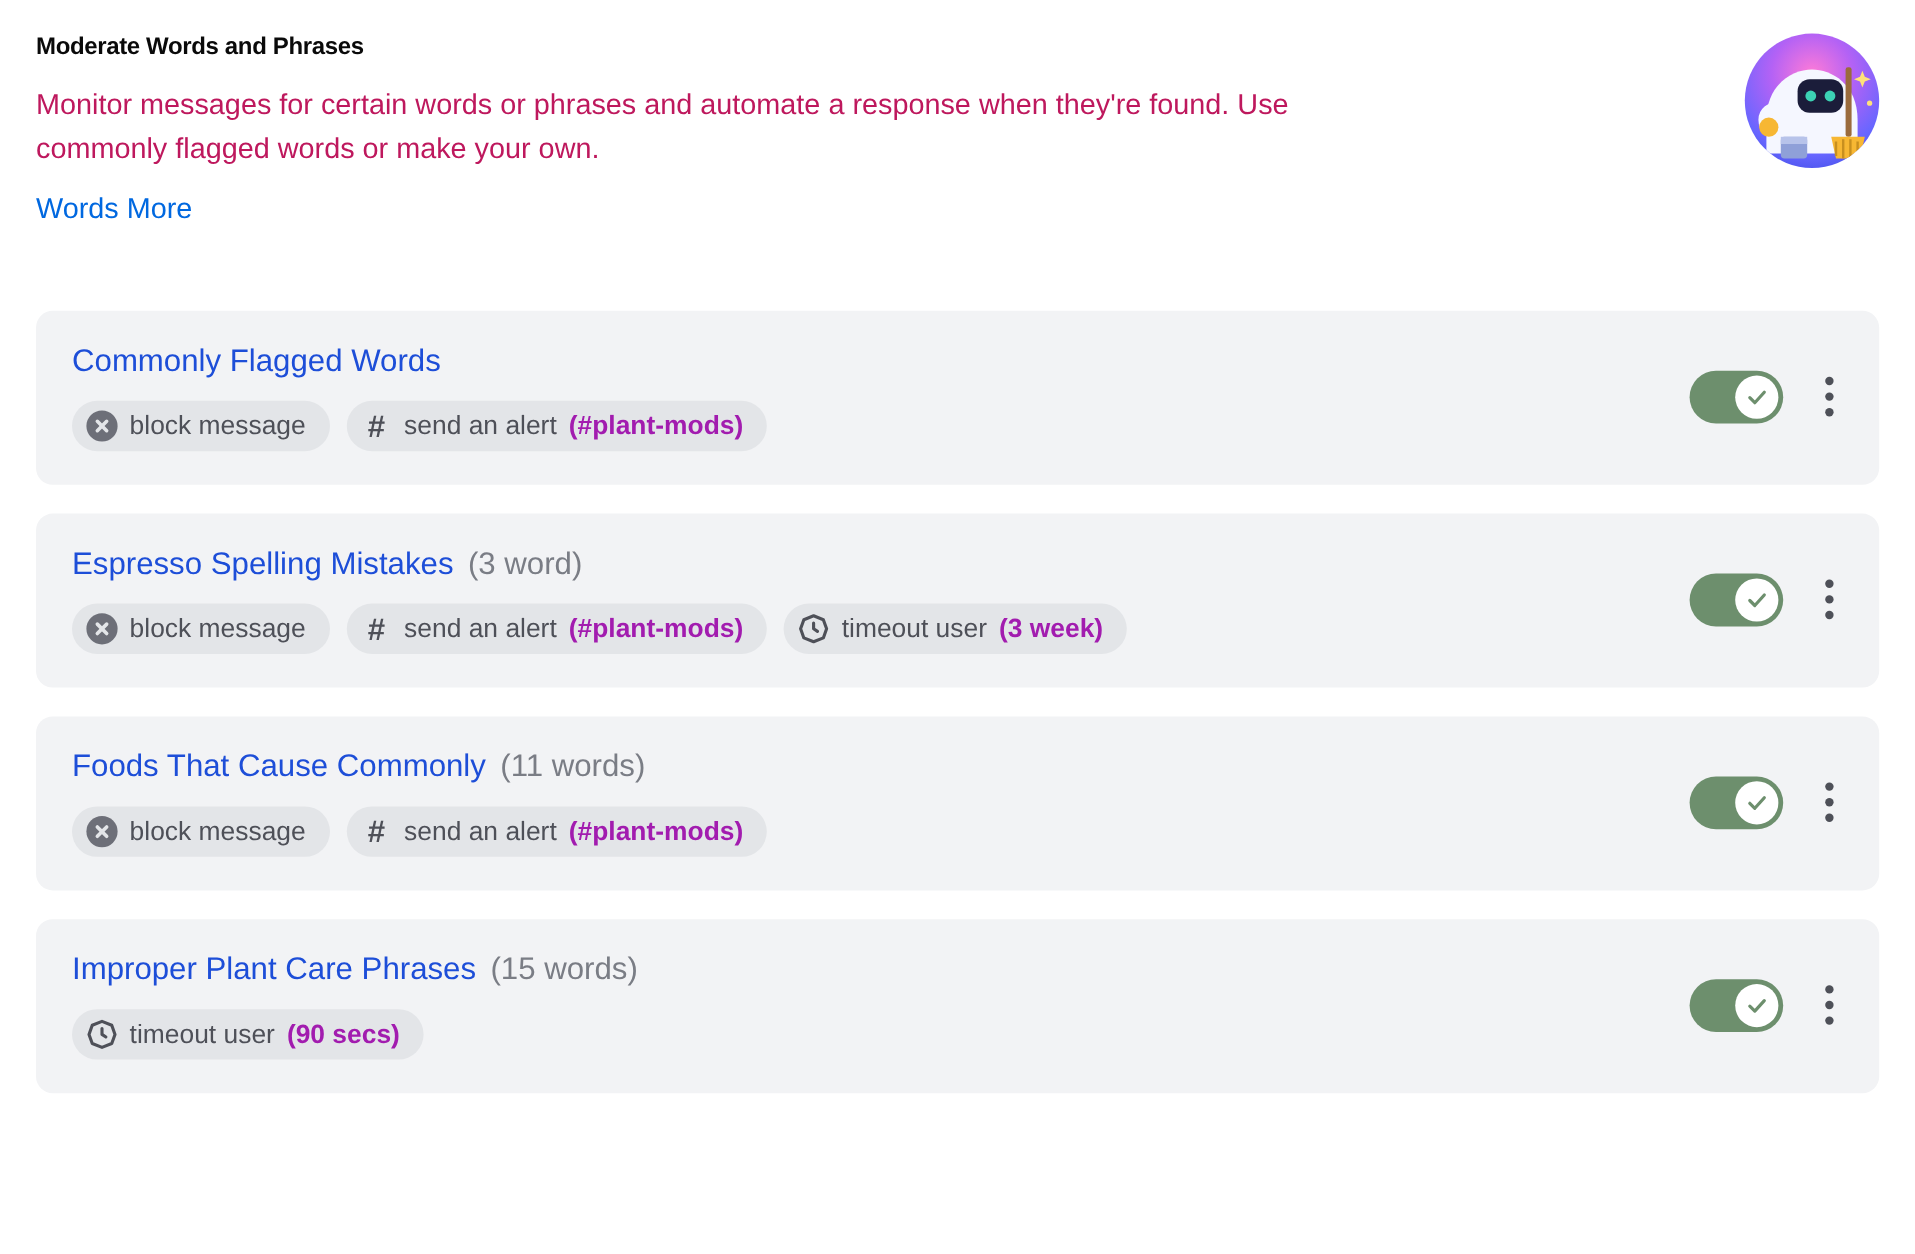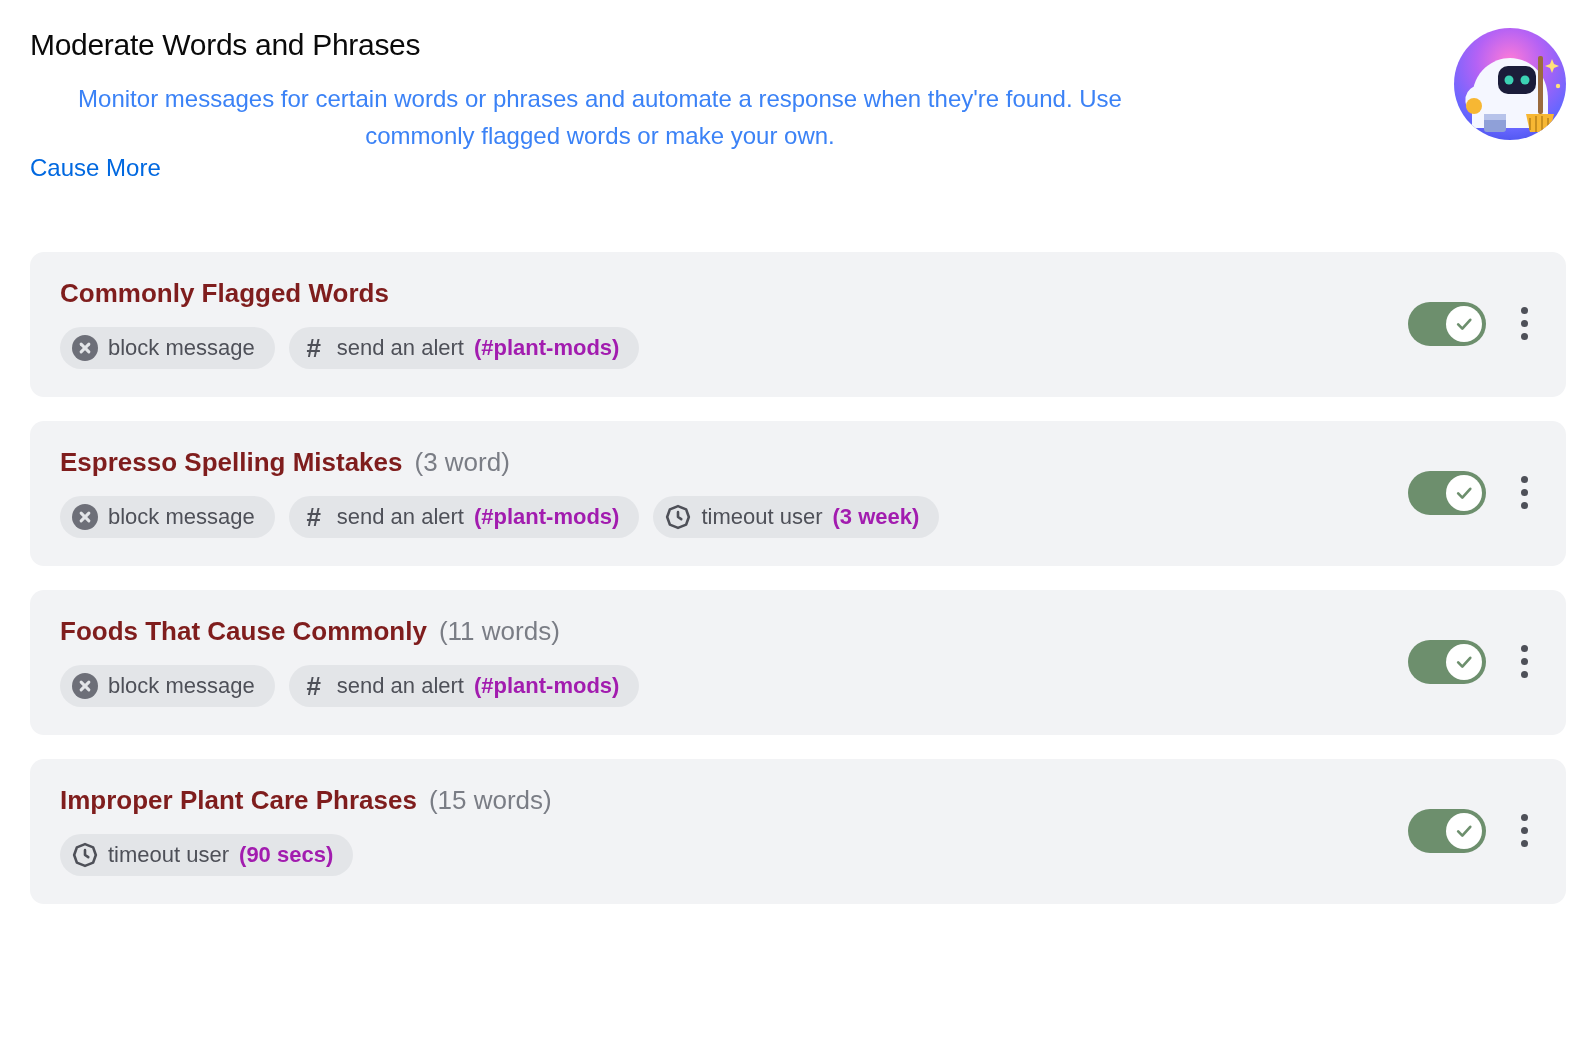--- a/index.html
+++ b/index.html
@@ -13,32 +13,31 @@
   .header {
     display: flex;
     align-items: flex-start;
     justify-content: space-between;
     margin-bottom: 70px;
   }
   .header-text {
     max-width: 1140px;
   }
   .page-title {
-    font-size: 30px;
-    font-weight: 400;
+    font-size: 20px;
+    font-weight: 700;
     color: #0a0a0a;
     letter-spacing: -0.3px;
     margin-bottom: 18px;
   }
   .page-desc {
     font-size: 24px;
     line-height: 1.55;
-    color: #3b82f6;
-    margin-bottom: 0;
-    text-align: center;
+    color: #be185d;
+    margin-bottom: 18px;
   }
   .learn-more {
     font-size: 24px;
     color: #0068e0;
     text-decoration: none;
     cursor: pointer;
   }
   .avatar {
     width: 112px;
     height: 112px;
@@ -62,22 +61,22 @@
   }
   .rule-left { flex:1; }
   .rule-title-row {
     display:flex;
     align-items:center;
     gap:12px;
     margin-bottom: 18px;
   }
   .rule-title {
     font-size: 26px;
-    font-weight: 700;
-    color: #7f1d1d;
+    font-weight: 400;
+    color: #1d4ed8;
     text-align: center;
   }
   .rule-meta {
     font-size: 26px;
     color: #7a7d85;
     font-weight: 400;
   }
   .chip-row {
     display:flex;
     gap:14px;
@@ -145,21 +144,21 @@
     width:7px;height:7px;border-radius:50%;background:#4e5058;
   }
 </style>
 </head>
 <body>
 
 <div class="header">
   <div class="header-text">
     <h1 class="page-title">Moderate Words and Phrases</h1>
     <p class="page-desc">Monitor messages for certain words or phrases and automate a response when they're found. Use commonly flagged words or make your own.</p>
-    <a class="learn-more">Cause More</a>
+    <a class="learn-more">Words More</a>
   </div>
   <div class="avatar">
     <svg viewBox="0 0 112 112">
 
       <path d="M18 72 C18 42 40 30 56 30 C72 30 94 42 94 72 L94 100 L18 100 Z" fill="#f5f7ff"></path>
 
       <rect x="44" y="38" width="38" height="28" rx="10" fill="#1b1d3a"></rect>
 
       <circle cx="55" cy="52" r="4.5" fill="#3cd2b4"></circle>
       <circle cx="71" cy="52" r="4.5" fill="#3cd2b4"></circle>

